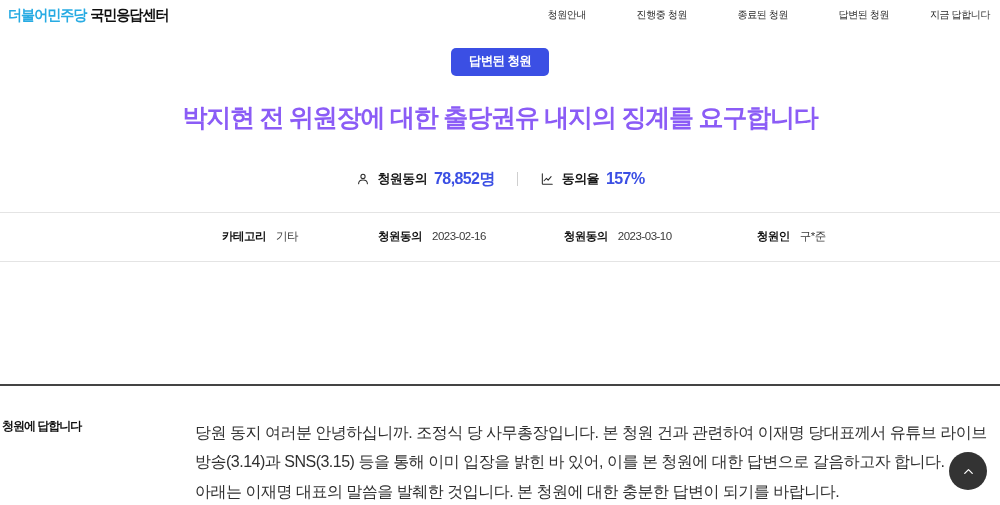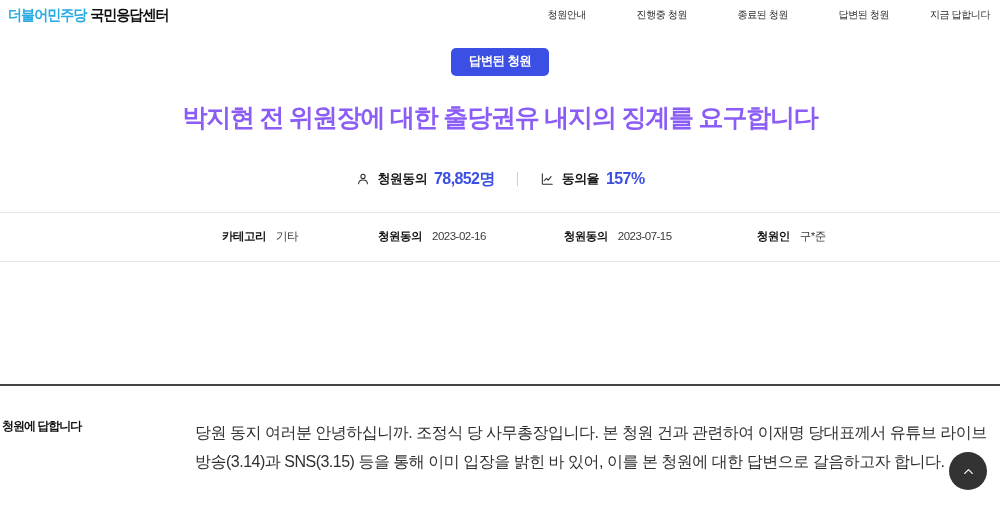--- a/index.html
+++ b/index.html
@@ -268,21 +268,21 @@
     <span class="meta-val">기타</span>
   </div>
   <div class="meta-gap-1"></div>
   <div class="meta-item">
     <span class="meta-key">청원동의</span>
     <span class="meta-val">2023-02-16</span>
   </div>
   <div class="meta-gap-2"></div>
   <div class="meta-item">
     <span class="meta-key">청원동의</span>
-    <span class="meta-val">2023-07-15</span>
+    <span class="meta-val">2023-03-10</span>
   </div>
   <div class="meta-gap-3"></div>
   <div class="meta-item">
     <span class="meta-key">청원인</span>
     <span class="meta-val">구*준</span>
   </div>
 </div>
 <div class="rule"></div>
 
 <div class="progress-wrap">
@@ -293,20 +293,21 @@
     
     
   </div>
 </div>
 
 <div class="rule-thick"></div>
 <div class="answer-section">
   <div class="answer-heading">청원에 답합니다</div>
   <div class="answer-body">
     <p>당원 동지 여러분 안녕하십니까. 조정식 당 사무총장입니다. 본 청원 건과 관련하여 이재명 당대표께서 유튜브 라이브 방송(3.14)과 SNS(3.15) 등을 통해 이미 입장을 밝힌 바 있어, 이를 본 청원에 대한 답변으로 갈음하고자 합니다.</p>
+    <p>아래는 이재명 대표의 말씀을 발췌한 것입니다. 본 청원에 대한 충분한 답변이 되기를 바랍니다.</p>
     <div class="spacer"></div>
   </div>
 </div>
 
 <div class="scroll-top" title="맨 위로">
   <span>
     <svg width="15" height="15" viewBox="0 0 24 24" fill="none" stroke="#ffffff" stroke-width="2" stroke-linecap="round" stroke-linejoin="round">
       <path d="M6 15l6-6 6 6"></path>
     </svg>
   </span>

